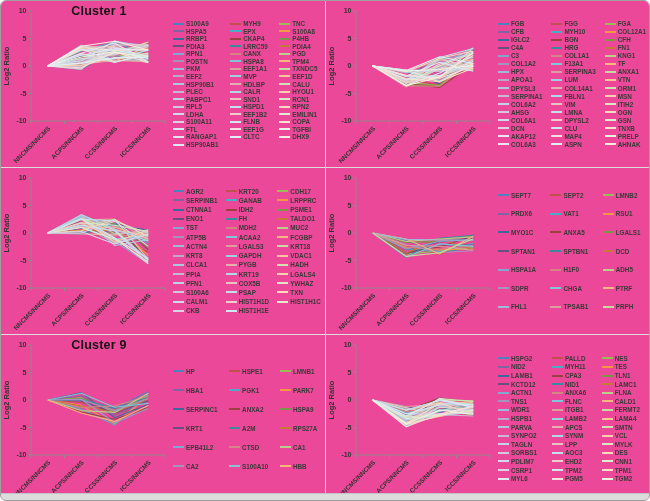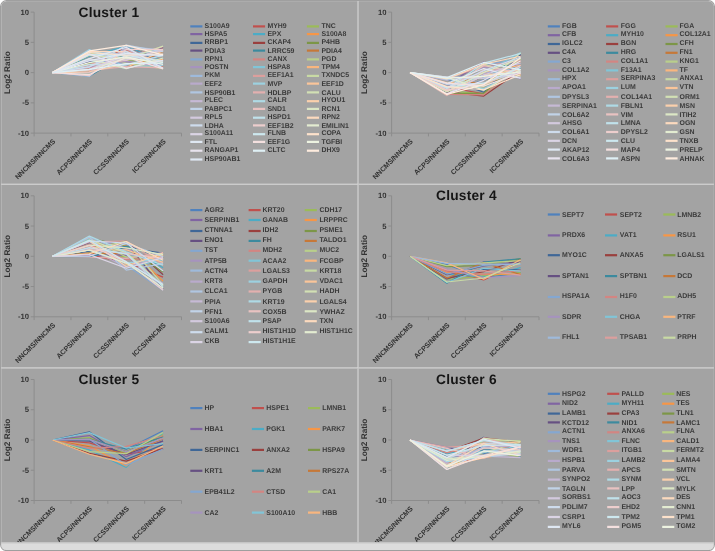--- a/index.html
+++ b/index.html
@@ -1,21 +1,21 @@
 <!DOCTYPE html>
 <html><head>
 <meta charset="utf-8">
 <style>
   html,body{margin:0;padding:0;background:#ffffff;}
   body{width:650px;height:501px;font-family:"Liberation Sans",sans-serif;}
   .figure{position:relative;width:650px;height:501px;box-sizing:border-box;
           border:1px solid #9f9f9f;border-radius:6px;overflow:hidden;background:#fff;}
   #panels{display:grid;grid-template-columns:325px 325px;grid-template-rows:167px 167px 167px;
           width:100%;height:100%;}
-  .panel{position:relative;box-sizing:border-box;background:#a3a3a3;}
+  .panel{position:relative;box-sizing:border-box;background:#ec4899;}
   .panel:nth-child(odd){border-right:1px solid #dcdcdc;}
   .panel:nth-child(-n+4){border-bottom:1px solid #dcdcdc;}
   .panel-title{position:absolute;top:3px;left:28px;width:140px;text-align:center;
                font-size:12.5px;font-weight:bold;color:#161616;letter-spacing:.2px;}
   svg.chart{position:absolute;top:2px;left:0;}
   svg text{font-family:"Liberation Sans",sans-serif;}
   .tick{font-size:7px;font-weight:700;fill:#333;}
   .xlab{font-size:6.4px;font-weight:700;fill:#333;}
   .ylab{font-size:7.5px;font-weight:700;fill:#333;}
   .legend{position:absolute;left:172px;right:3px;top:0;bottom:0;
@@ -807,21 +807,20 @@
               <span class="lg-txt">CKB</span>
             </div>
             <div class="lg-item">
               <span class="lg-line" style="background: rgb(205, 232, 239);"></span>
               <span class="lg-txt">HIST1H1E</span>
             </div>
           </div>
         </div>
       </section>
       <section class="panel">
-        <div class="panel-title">Cluster 4</div>
         <svg class="chart" width="172" height="160" viewBox="0 0 172 160">
           <line x1="30" y1="8" x2="30" y2="118" stroke="#8c8c8c" stroke-width="0.9"></line>
           <line x1="30" y1="118" x2="164" y2="118" stroke="#8c8c8c" stroke-width="0.9"></line>
           <line x1="27" y1="8" x2="30" y2="8" stroke="#8c8c8c" stroke-width="0.9"></line>
           <text x="25.5" y="10.4" text-anchor="end" class="tick">10</text>
           <line x1="27" y1="35.5" x2="30" y2="35.5" stroke="#8c8c8c" stroke-width="0.9"></line>
           <text x="25.5" y="37.9" text-anchor="end" class="tick">5</text>
           <line x1="27" y1="63" x2="30" y2="63" stroke="#8c8c8c" stroke-width="0.9"></line>
           <text x="25.5" y="65.4" text-anchor="end" class="tick">0</text>
           <line x1="27" y1="90.5" x2="30" y2="90.5" stroke="#8c8c8c" stroke-width="0.9"></line>
@@ -943,21 +942,21 @@
               <span class="lg-txt">TPSAB1</span>
             </div>
             <div class="lg-item">
               <span class="lg-line" style="background: rgb(200, 218, 164);"></span>
               <span class="lg-txt">PRPH</span>
             </div>
           </div>
         </div>
       </section>
       <section class="panel">
-        <div class="panel-title">Cluster 5</div>
+        <div class="panel-title">Cluster 9</div>
         <svg class="chart" width="172" height="160" viewBox="0 0 172 160">
           <line x1="30" y1="8" x2="30" y2="118" stroke="#8c8c8c" stroke-width="0.9"></line>
           <line x1="30" y1="118" x2="164" y2="118" stroke="#8c8c8c" stroke-width="0.9"></line>
           <line x1="27" y1="8" x2="30" y2="8" stroke="#8c8c8c" stroke-width="0.9"></line>
           <text x="25.5" y="10.4" text-anchor="end" class="tick">10</text>
           <line x1="27" y1="35.5" x2="30" y2="35.5" stroke="#8c8c8c" stroke-width="0.9"></line>
           <text x="25.5" y="37.9" text-anchor="end" class="tick">5</text>
           <line x1="27" y1="63" x2="30" y2="63" stroke="#8c8c8c" stroke-width="0.9"></line>
           <text x="25.5" y="65.4" text-anchor="end" class="tick">0</text>
           <line x1="27" y1="90.5" x2="30" y2="90.5" stroke="#8c8c8c" stroke-width="0.9"></line>
@@ -1064,21 +1063,20 @@
               <span class="lg-txt">S100A10</span>
             </div>
             <div class="lg-item">
               <span class="lg-line" style="background: rgb(249, 182, 126);"></span>
               <span class="lg-txt">HBB</span>
             </div>
           </div>
         </div>
       </section>
       <section class="panel">
-        <div class="panel-title">Cluster 6</div>
         <svg class="chart" width="172" height="160" viewBox="0 0 172 160">
           <line x1="30" y1="8" x2="30" y2="118" stroke="#8c8c8c" stroke-width="0.9"></line>
           <line x1="30" y1="118" x2="164" y2="118" stroke="#8c8c8c" stroke-width="0.9"></line>
           <line x1="27" y1="8" x2="30" y2="8" stroke="#8c8c8c" stroke-width="0.9"></line>
           <text x="25.5" y="10.4" text-anchor="end" class="tick">10</text>
           <line x1="27" y1="35.5" x2="30" y2="35.5" stroke="#8c8c8c" stroke-width="0.9"></line>
           <text x="25.5" y="37.9" text-anchor="end" class="tick">5</text>
           <line x1="27" y1="63" x2="30" y2="63" stroke="#8c8c8c" stroke-width="0.9"></line>
           <text x="25.5" y="65.4" text-anchor="end" class="tick">0</text>
           <line x1="27" y1="90.5" x2="30" y2="90.5" stroke="#8c8c8c" stroke-width="0.9"></line>

